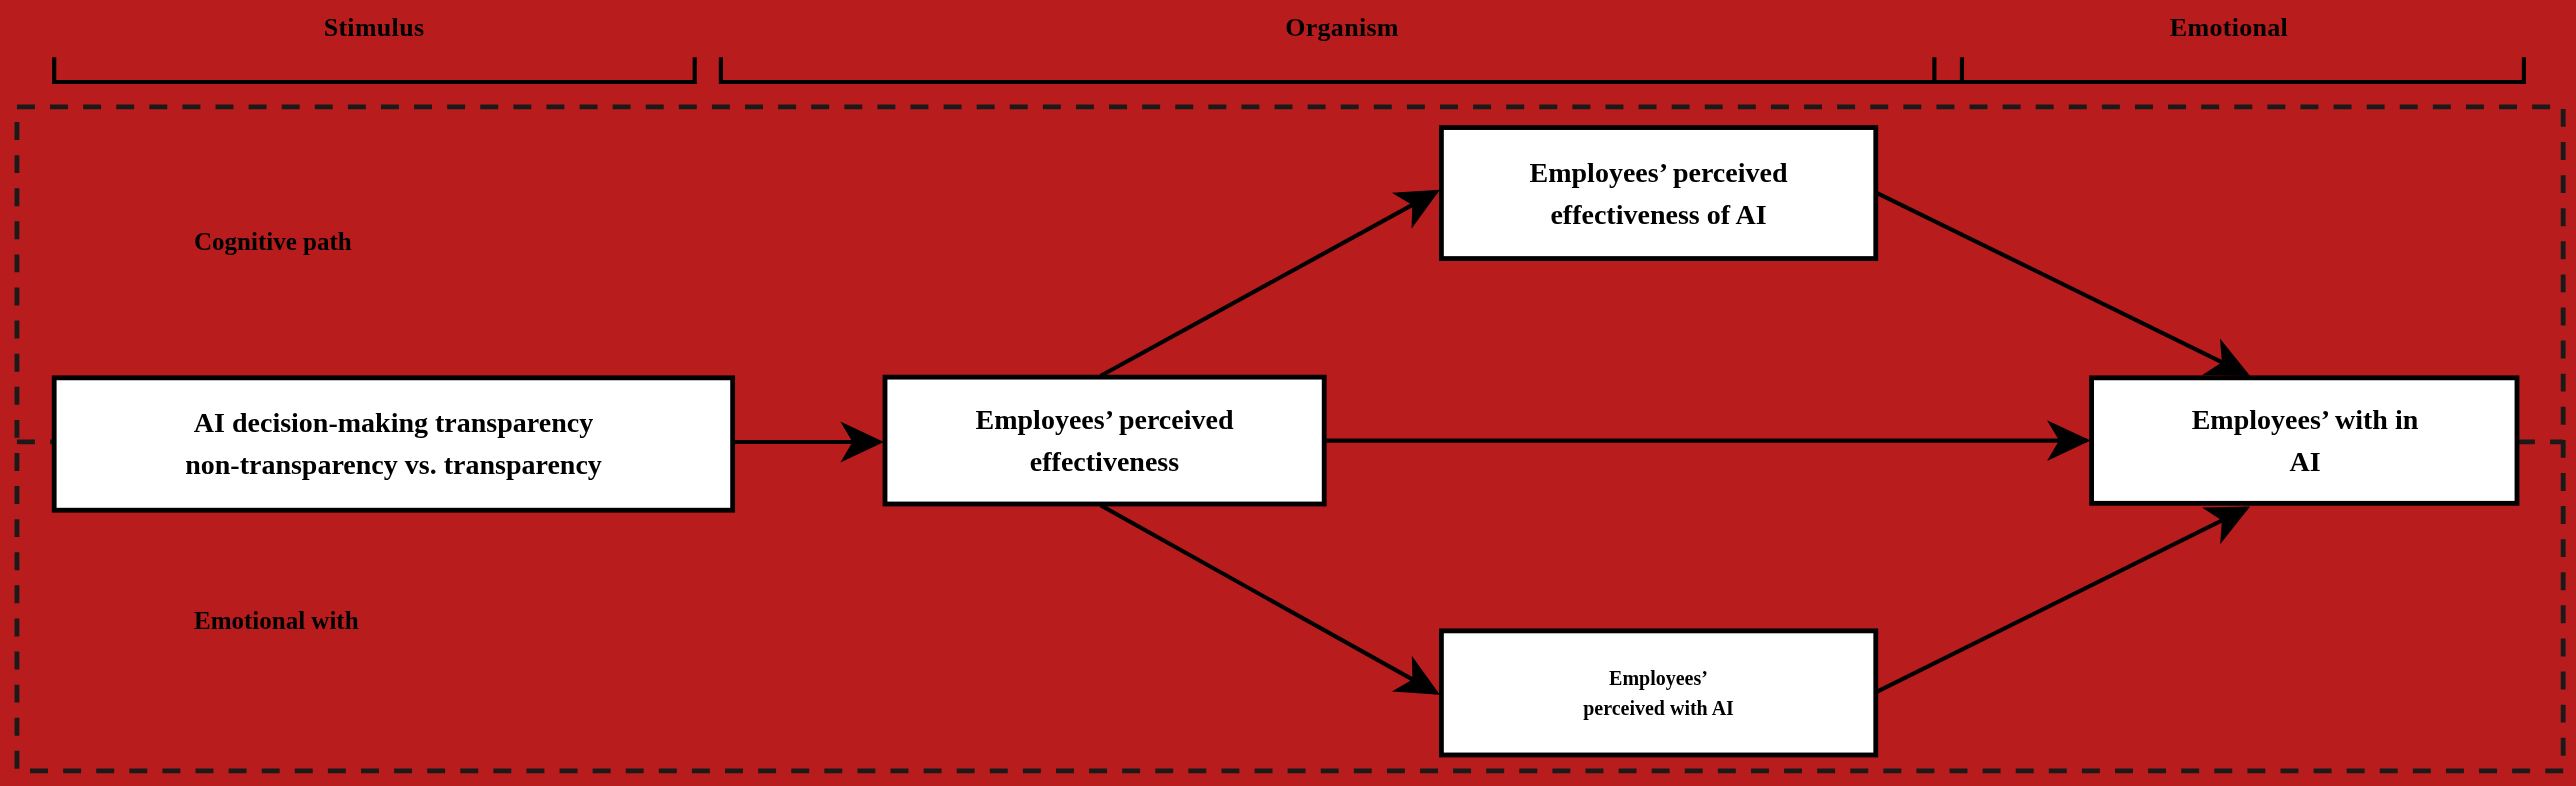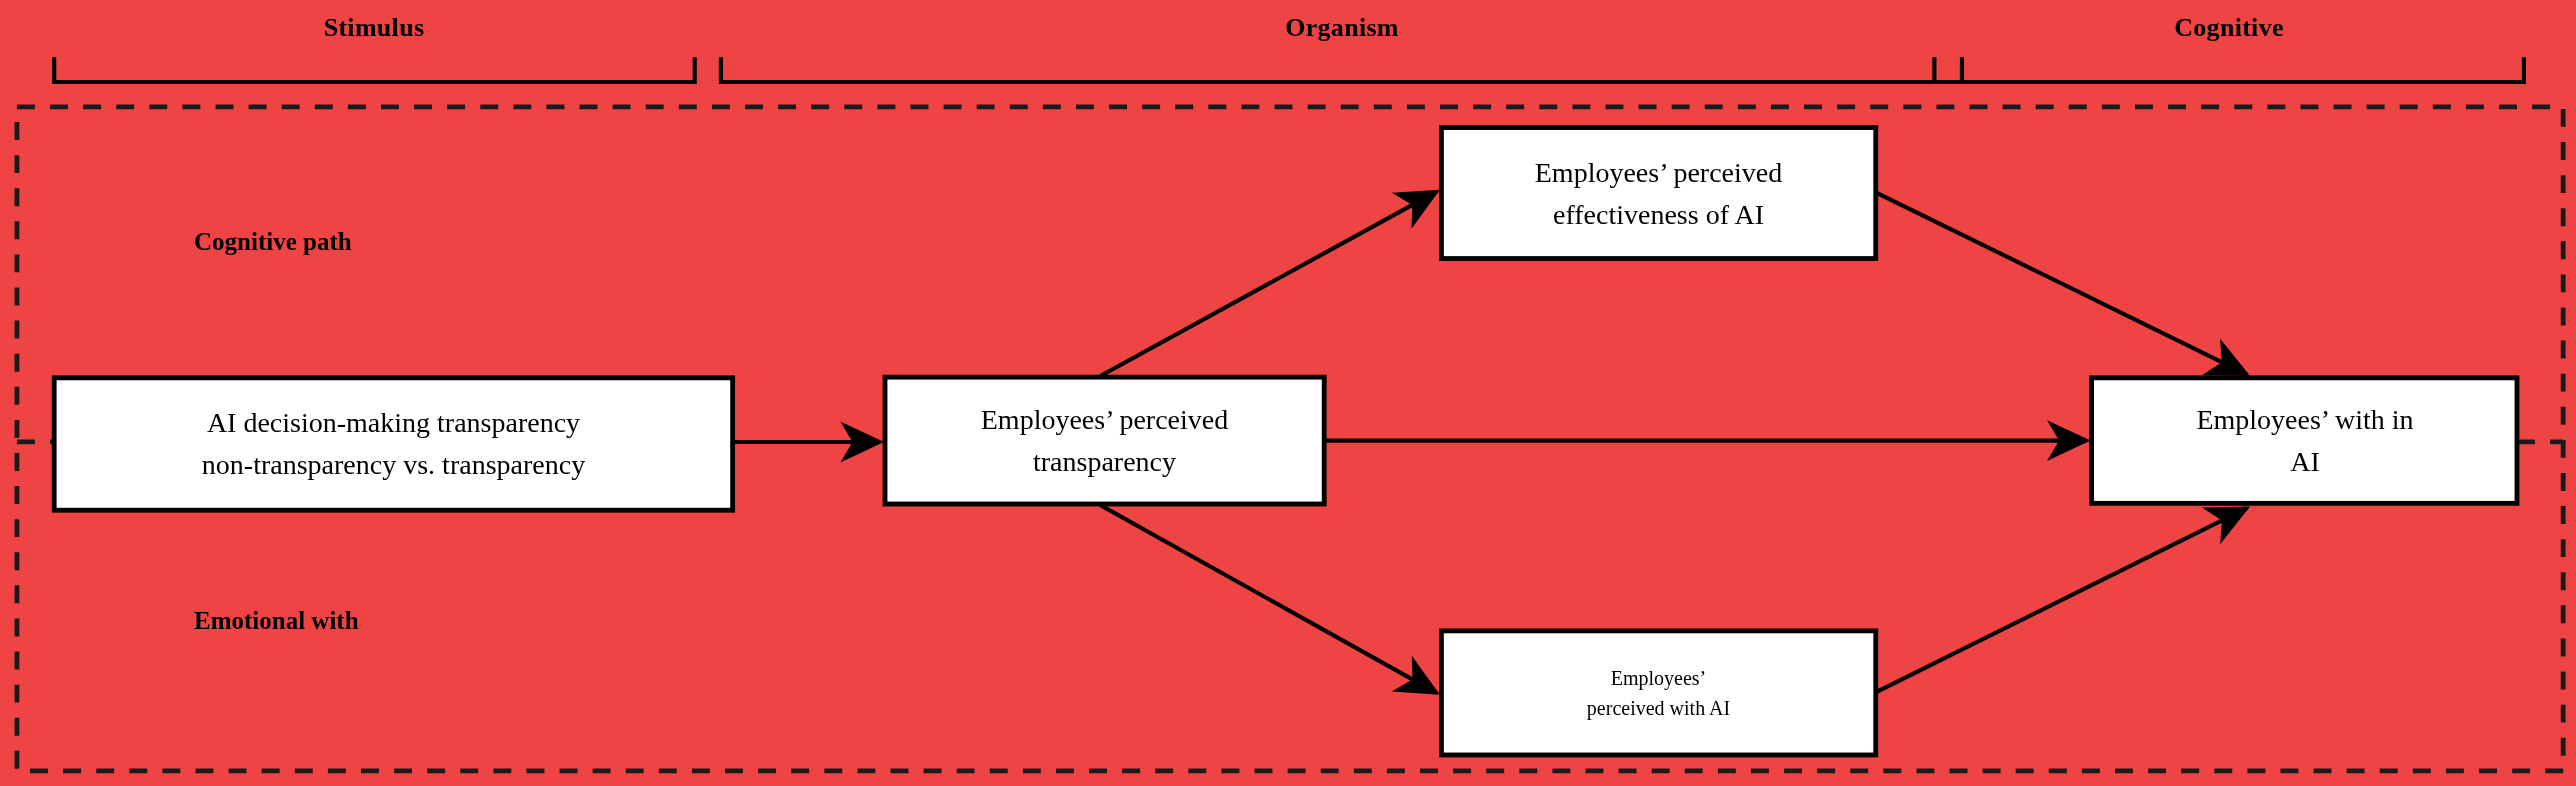--- a/index.html
+++ b/index.html
@@ -1,21 +1,21 @@
 <!DOCTYPE html>
 <html style="font-size:11px"><head>
 <meta charset="utf-8">
 <style>
   html,body{margin:0;padding:0;background:#ffffff;}
   body{
     width:2576px;height:786px;
     font-family:"Liberation Serif","DejaVu Serif",serif;
     overflow:hidden;
   }
-  #stage{position:relative;width:2576px;height:786px;background:#ef4444;}
+  #stage{position:relative;width:2576px;height:786px;background:#b91c1c;}
   #canvas{position:absolute;left:0;top:0;width:2576px;height:786px;}
 
   
   .hdr{
     position:absolute;
     font-weight:bold;
     font-size:26px;
     color:#000;
     text-align:center;
     letter-spacing:0.3px;
@@ -29,21 +29,21 @@
     color:#000;
     white-space:nowrap;
     line-height:1;
   }
   .boxtxt{
     position:absolute;
     display:flex;
     align-items:center;
     justify-content:center;
     text-align:center;
-    font-weight:normal;
+    font-weight:bold;
     color:#000;
     font-size:26px;
     line-height:1.5;
     padding:0 7px;
     box-sizing:border-box;
     pointer-events:none;
   }
 </style>
 </head>
 <body>
@@ -80,35 +80,35 @@
         <line x1="1596" y1="545" x2="2083" y2="278" stroke="#000000" stroke-width="6" marker-end="url(#ah)"></line>
         <line x1="1596" y1="733" x2="2083" y2="1005" stroke="#000000" stroke-width="6" marker-end="url(#ah)"></line>
         <line x1="1922" y1="639" x2="3026" y2="639" stroke="#000000" stroke-width="6" marker-end="url(#ah)"></line>
         <line x1="2722" y1="280" x2="3258" y2="543" stroke="#000000" stroke-width="6" marker-end="url(#ah)"></line>
         <line x1="2722" y1="1003" x2="3258" y2="737" stroke="#000000" stroke-width="6" marker-end="url(#ah)"></line>
       </g>
   </svg>
 
   <div class="hdr" style="left: 98px; width: 552px; top: 15px;">Stimulus</div>
   <div class="hdr" style="left: 1066px; width: 552px; top: 15px;">Organism</div>
-  <div class="hdr" style="left: 1953px; width: 552px; top: 15px;">Cognitive</div>
+  <div class="hdr" style="left: 1953px; width: 552px; top: 15px;">Emotional</div>
 
   <div class="pathlbl" style="left: 194px; top: 229px;">Cognitive path</div>
   <div class="pathlbl" style="left: 194px; top: 608px;">Emotional with</div>
 
   <div class="boxtxt" style="left: 54px; top: 378px; width: 679px; height: 132px; font-size: 28px;">
       <div>
         <div>AI decision-making transparency</div>
         <div>non-transparency vs. transparency</div>
       </div>
     </div>
   <div class="boxtxt" style="left: 885px; top: 377px; width: 439px; height: 127px; font-size: 28px;">
       <div>
         <div>Employees’ perceived</div>
-        <div>transparency</div>
+        <div>effectiveness</div>
       </div>
     </div>
   <div class="boxtxt" style="left: 1441px; top: 128px; width: 435px; height: 131px; font-size: 28px;">
       <div>
         <div>Employees’ perceived</div>
         <div>effectiveness of AI</div>
       </div>
     </div>
   <div class="boxtxt" style="left: 1441px; top: 631px; width: 435px; height: 124px; font-size: 20px;">
       <div>

